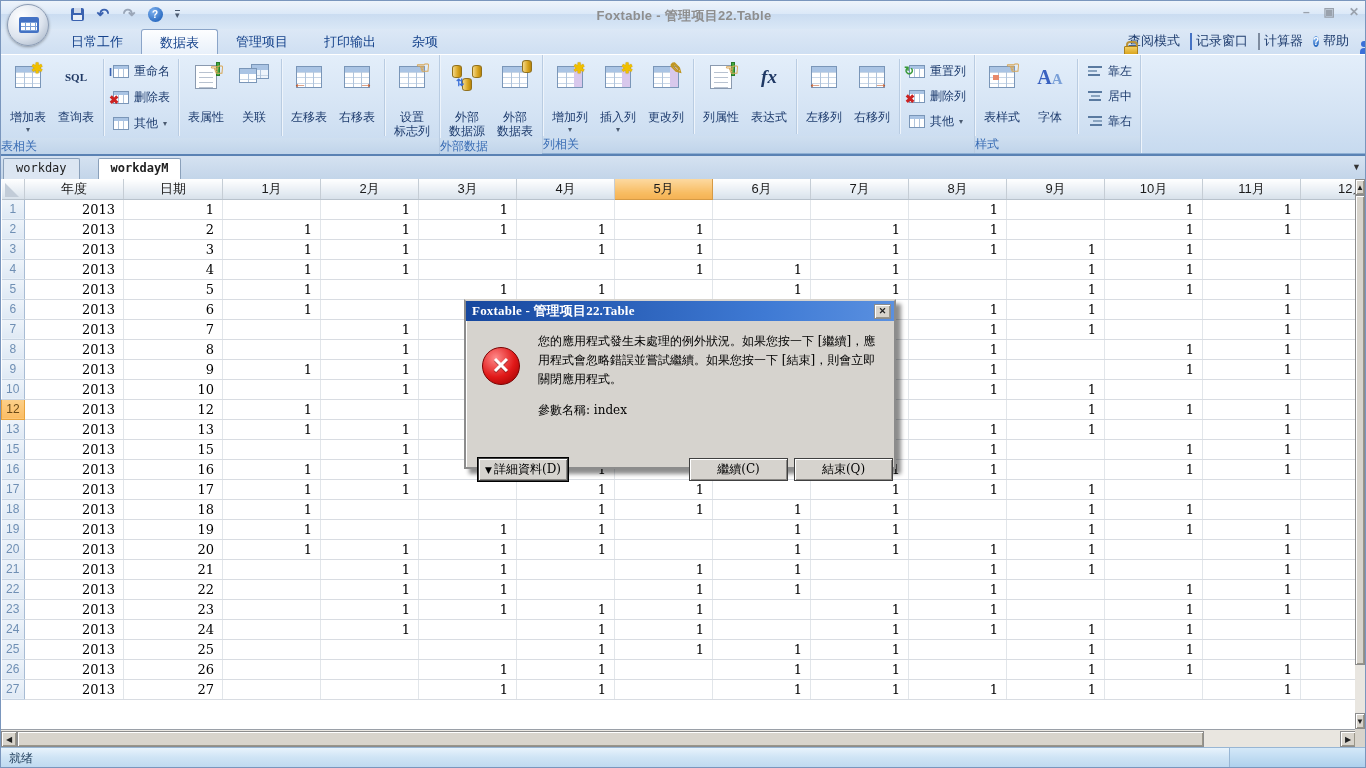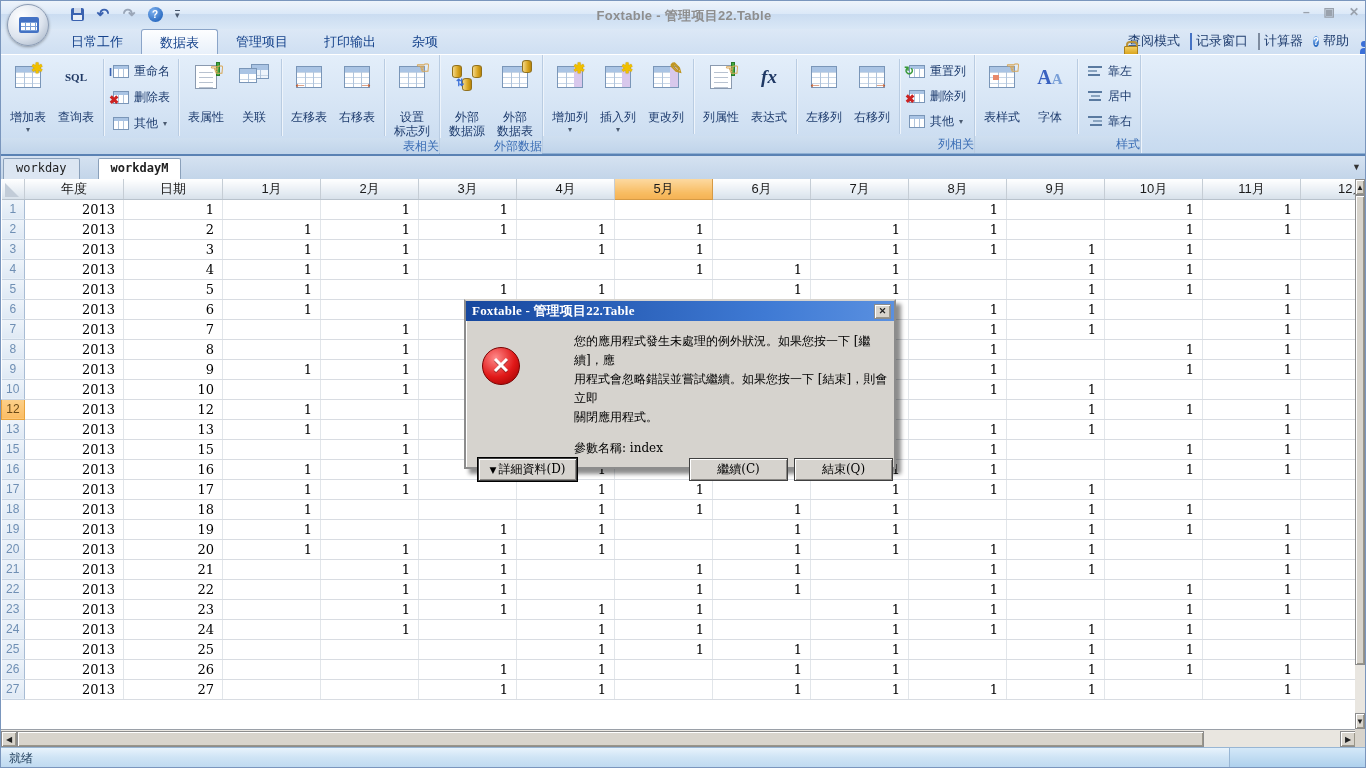--- a/index.html
+++ b/index.html
@@ -65,21 +65,21 @@
   .person b { display:block; width:8px; height:6px; border-radius:4px 4px 0 0; margin-top:1px; }
   .p1 { left:1px; top:0; } .p1 i{background:#3a6fd8;} .p1 b{background:#3a6fd8;}
 
   
   .ribbon { position:absolute; left:0; top:53px; width:1366px; height:100px;
     background:linear-gradient(#e3eefa,#d4e3f4 60%,#c7daef); border-top:1px solid #fff;
     border-bottom:1px solid #8fb0d4; display:flex; }
   .rgroup { height:98px; display:flex; flex-direction:column; border-right:1px solid #b9cce2;
     box-shadow:1px 0 0 #eef4fb; }
   .ritems { flex:1; display:flex; align-items:stretch; padding:2px 3px 0; }
-  .rlabel { height:17px; text-align:right; color:#3a6db5; font-size:12px; line-height:16px;
+  .rlabel { height:17px; text-align:left; color:#3a6db5; font-size:12px; line-height:16px;
     background:linear-gradient(#cfdff0,#c0d4ea); }
   .rsep { width:1px; background:#b9cce2; box-shadow:1px 0 0 #eef4fb; margin:2px 3px; }
   .rbig { width:48px; display:flex; flex-direction:column; align-items:center; padding-top:4px;
     font-size:12px; color:#1e3c6e; text-align:center; }
   .rbig .lbl { margin-top:17px; line-height:14px; white-space:pre-line; }
   .rbig .dd { font-size:8px; color:#4a5a70; margin-top:1px; }
   .rstack { display:flex; flex-direction:column; justify-content:space-around; padding:2px 2px; }
   .rsmall { display:flex; align-items:center; gap:4px; font-size:12px; color:#1e3c6e; height:20px; padding:0 3px; }
   .rsmall .dd { font-size:8px; color:#4a5a70; margin-left:1px; }
 
@@ -188,27 +188,27 @@
     display:flex; align-items:center; padding:0 3px 0 6px; }
   .dlg-title .txt { flex:1; color:#fff; font-weight:bold; font-size:13px;
     font-family:"Liberation Serif", serif; letter-spacing:.2px; }
   .dlg-x { width:17px; height:15px; font-size:9px; font-weight:bold; }
   .dlg-body { position:relative; height:148px; font-family:"DejaVu Serif", serif; font-size:12px; color:#000; }
   .err-icon { position:absolute; left:16px; top:26px; width:38px; height:38px; border-radius:50%;
     background:radial-gradient(circle at 35% 28%, #ff8a8a, #e01818 55%, #9c0000 95%);
     border:1px solid #7a0000; display:flex; align-items:center; justify-content:center; }
   .err-icon span { color:#fff; font-weight:bold; font-size:22px; line-height:22px;
     font-family:"Liberation Sans", sans-serif; text-shadow:0 1px 1px rgba(0,0,0,.4); }
-  .dlg-msg { position:absolute; left:72px; top:11px; right:0; line-height:19px;margin-left:36px; }
+  .dlg-msg { position:absolute; left:72px; top:11px; right:0; line-height:19px; }
   .dlg-msg .blank { height:12px; }
   .dlg-btns { position:absolute; left:0; top:137px; width:100%; height:24px; }
   .dlg-btn { position:absolute; height:23px; background:#d6d3ce; border:1px solid #404040;
     box-shadow:inset 1px 1px 0 #fff, inset -1px -1px 0 #8a8885; font-size:12px; text-align:center;
     line-height:21px; font-family:"DejaVu Serif", serif; }
-  .dlg-btn.detail { left:12px; width:99px; outline:1px solid #000; }
+  .dlg-btn.detail { left:12px; width:90px; outline:1px solid #000; }
   .dlg-btn.detail .tri { font-size:9px; margin-right:2px; }
   .dlg-btn.cont { left:223px; width:99px; }
   .dlg-btn.end { left:328px; width:99px; }
 </style>
 </head>
 <body>
 
 <div id="app">
 
   <div class="titlebar">

